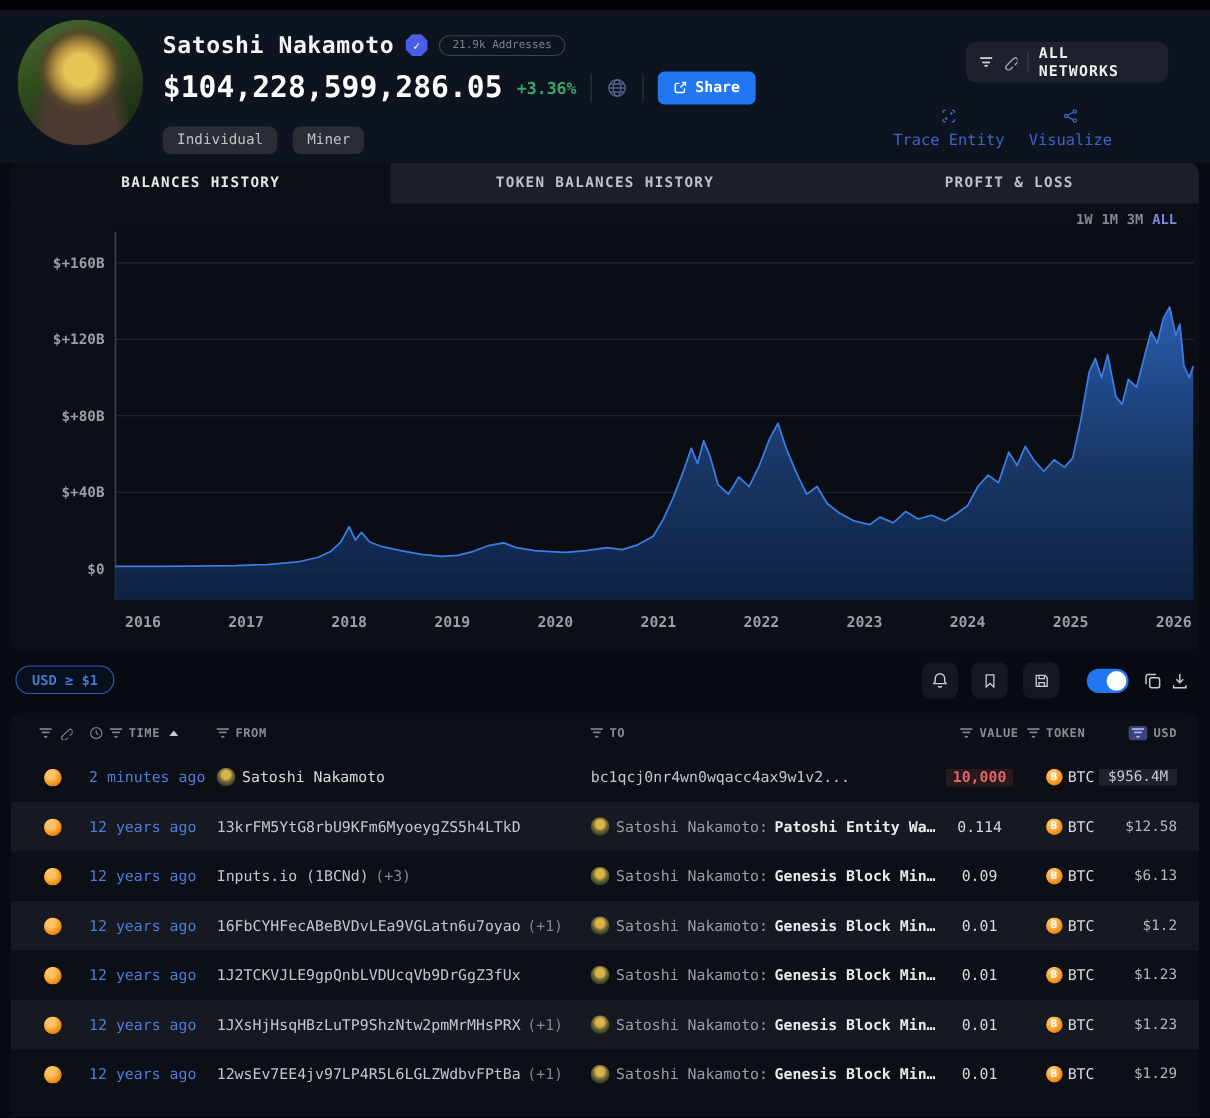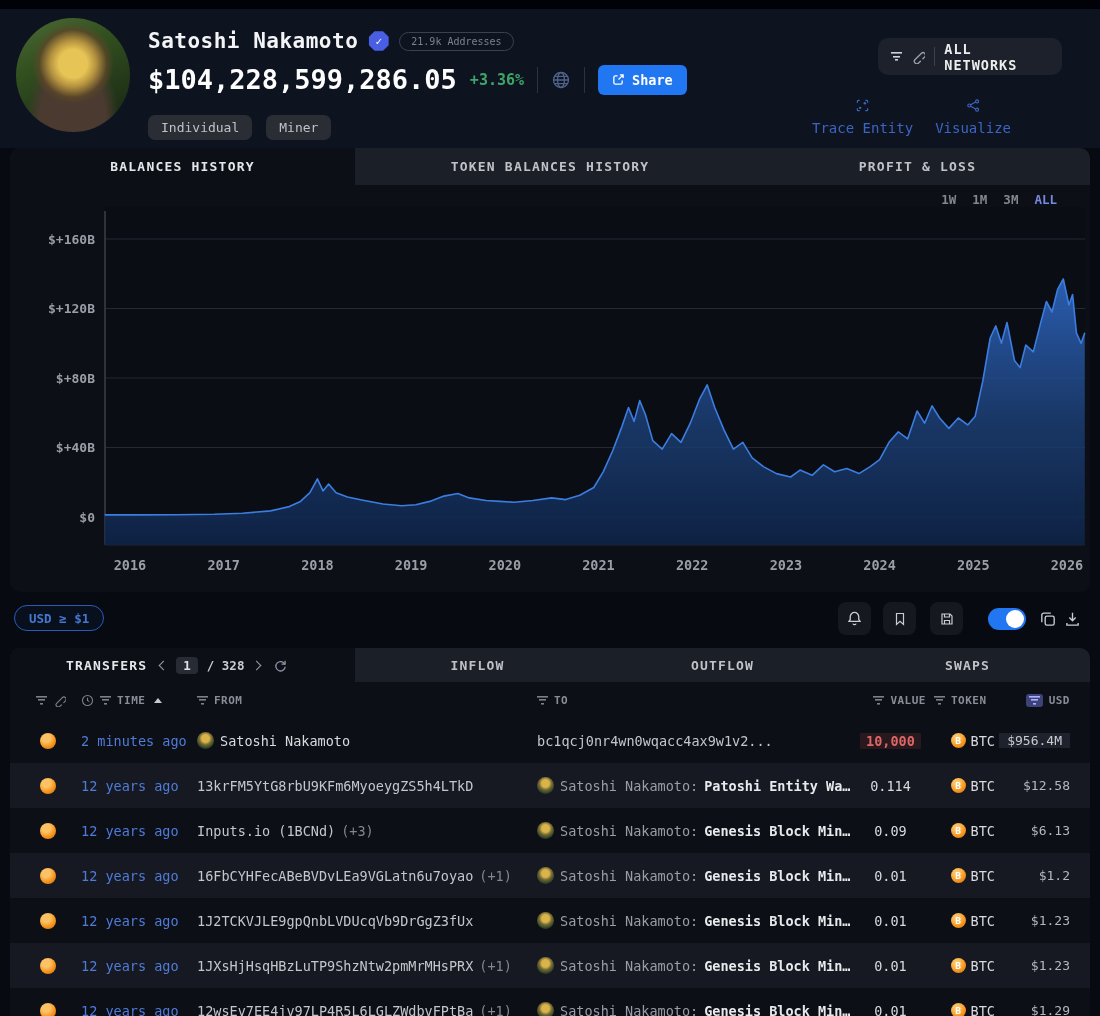--- a/index.html
+++ b/index.html
@@ -46,21 +46,21 @@
       linear-gradient(currentColor,currentColor) 4px 7.2px/3px 1.6px no-repeat; }
 
   
   .chart-panel { position:absolute; left:10px; top:148px; width:1080px; height:444px;
     background:#0c0f15; border-radius:10px; overflow:hidden; }
   .ctabs { display:flex; height:37px; background:#1b1f27; }
   .ctab { display:flex; align-items:center; justify-content:center; font-size:13px; font-weight:bold;
     letter-spacing:1.2px; color:#c0c2c8; cursor:pointer; }
   .ctab.t1 { width:345px; } .ctab.t2 { width:390px; } .ctab.t3 { width:345px; }
   .ctab.active { background:#0c0f15; color:#e6e7ea; }
-  .ranges { position:absolute; top:44px; right:33px; display:flex; gap:16px; z-index:3;margin-left:16px; }
+  .ranges { position:absolute; top:44px; right:20px; display:flex; gap:8px; z-index:3;margin-left:16px; }
   .range { font-size:12.5px; font-weight:bold; color:#84878f; cursor:pointer; }
   .range.active { color:#7688e0; }
   #chart-svg { position:absolute; left:0; top:37px; }
 
   
   .filter-strip { position:absolute; left:0; top:592px; width:1100px; height:56px; }
   .usd-pill { position:absolute; left:14px; top:13px; display:flex; align-items:center; height:26px;
     padding:0 14px; border:1.5px solid #2b5bb8; border-radius:14px; color:#4678d0;
     font-size:12.5px; font-weight:bold; background:rgba(34,90,200,.07); cursor:pointer; }
   .sq-btn { position:absolute; top:10px; width:33px; height:33px; background:#15181f; border-radius:8px;
@@ -270,40 +270,20 @@
         </svg>
     </span>
     <span class="bare-ic" style="left:1063px">
       <svg class="ic" width="19" height="18" viewBox="0 0 16 16" fill="none" stroke="currentColor" stroke-width="1.2">
         <path d="M8 2.5v7M5.2 6.7 8 9.5l2.8-2.8M3 11.5v2h10v-2"></path>
         </svg>
     </span>
   </div>
 
   <div class="table-panel">
-    <div class="ttabs">
-      <div class="ttab-main">
-        <span class="label">TRANSFERS</span>
-        <span class="pager">
-          <span class="chev prev"></span>
-          <span class="page-chip">1</span>
-          <span>/ 328</span>
-          <span class="chev next"></span>
-          <span class="refresh">
-            <svg class="ic" width="15" height="15" viewBox="0 0 16 16" fill="none" stroke="currentColor" stroke-width="1.4">
-              <path d="M12.6 6.8A5 5 0 1 0 13 9.3"></path>
-                <path d="M12.9 2.8v3.8H9.1"></path>
-              </svg>
-          </span>
-        </span>
-      </div>
-      <div class="ttab">INFLOW</div>
-      <div class="ttab">OUTFLOW</div>
-      <div class="ttab">SWAPS</div>
-    </div>
 
     <div class="tgrid thead">
       <div class="hc" style="padding-left:6px">
         <span class="fn"></span>
         <svg class="ic" width="13" height="13" viewBox="0 0 14 14" fill="none" stroke="#7c808a" stroke-width="1.2" stroke-linecap="round">
           <path d="M5.2 8.8 4 10a2.4 2.4 0 0 0 3.4 3.4l1.8-1.8M8.8 5.2 10 4a2.4 2.4 0 0 1 3.4 3.4l-1.8 1.8M5.5 8.5l3-3"></path>
           </svg>
       </div>
       <div class="hc hc2">
         <svg class="ic" width="13" height="13" viewBox="0 0 14 14" fill="none" stroke="#7c808a" stroke-width="1.2">

